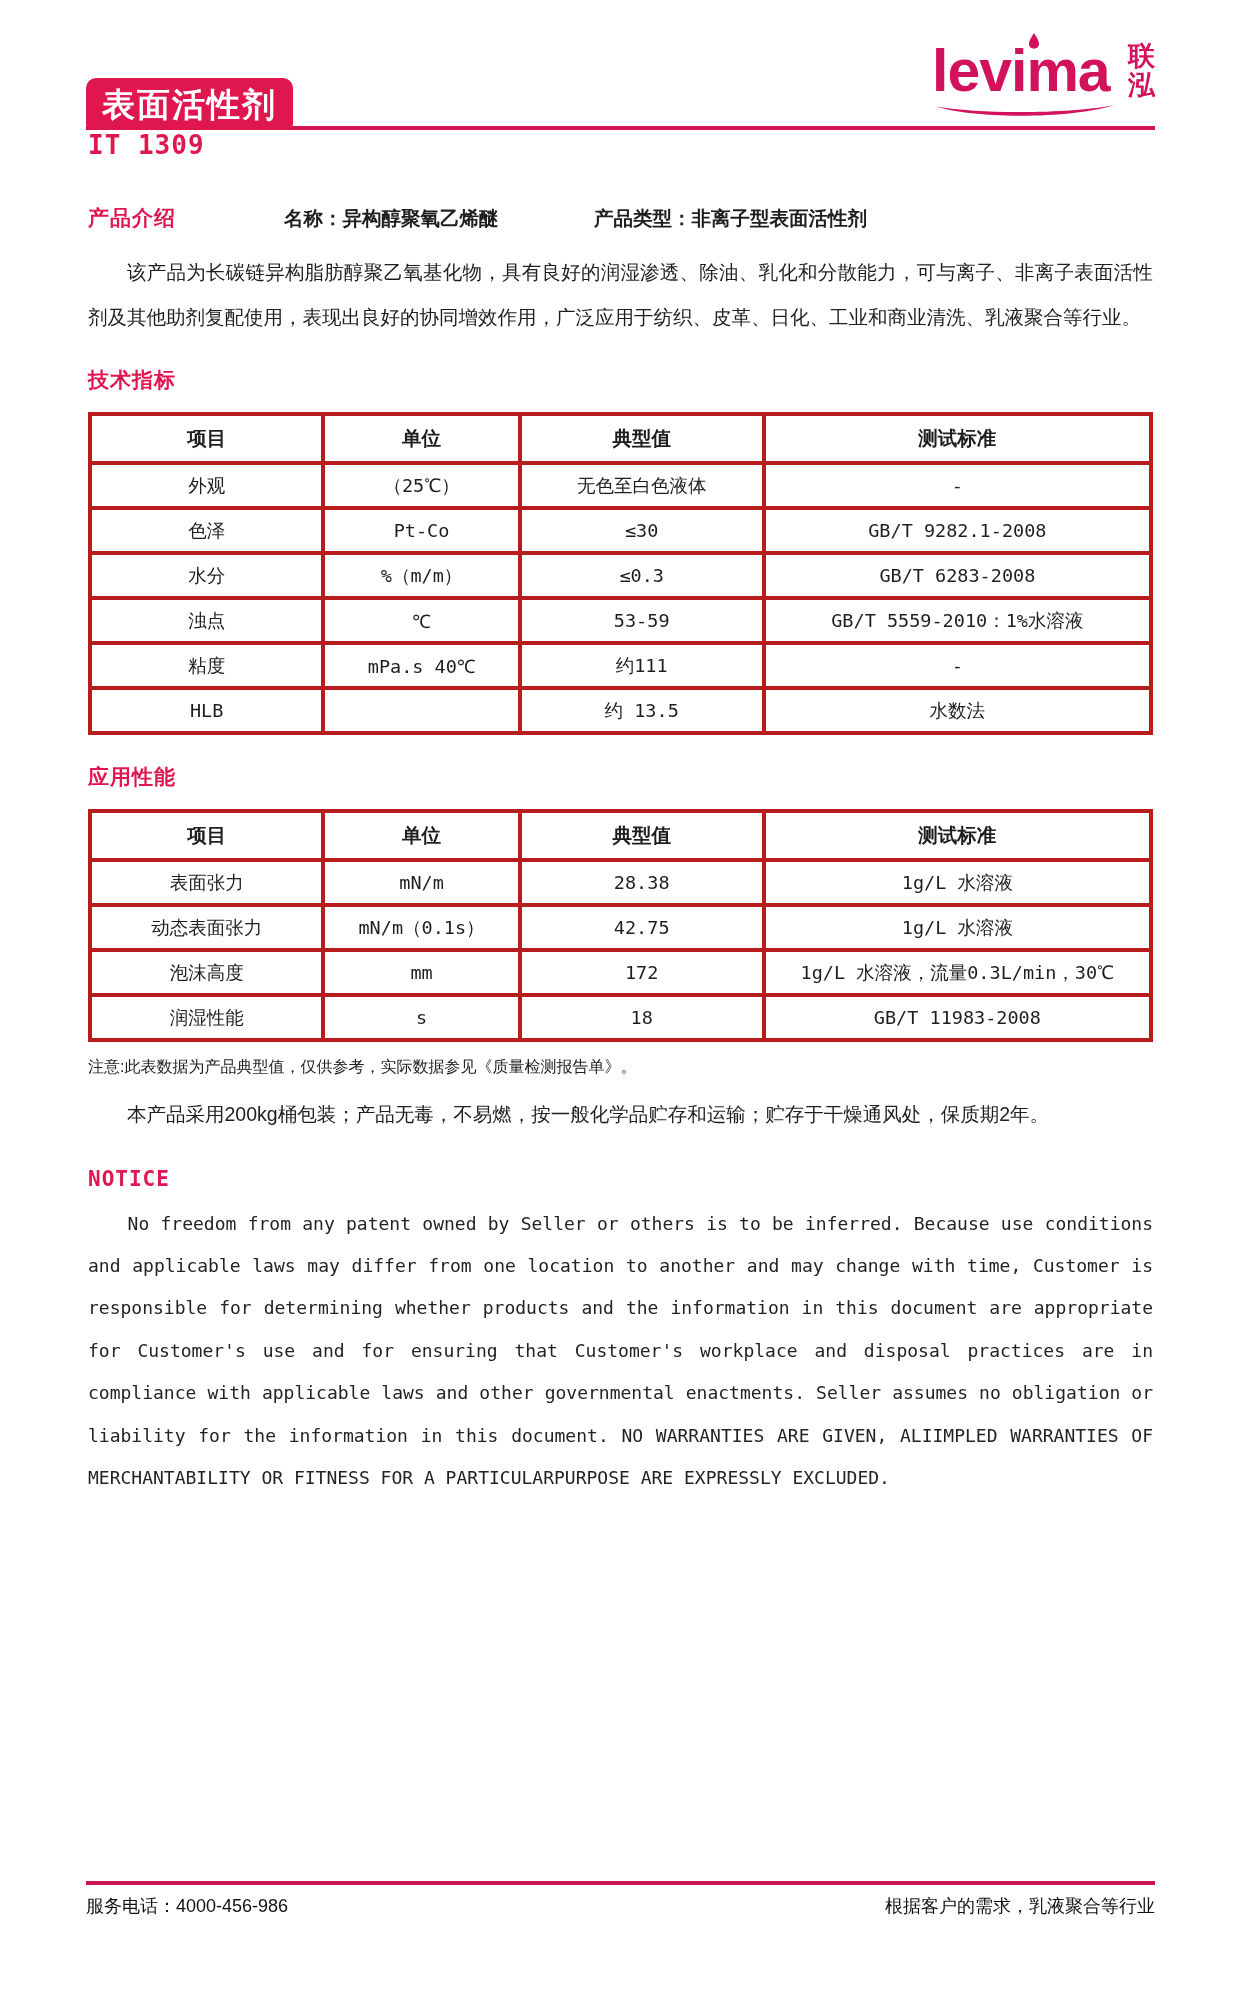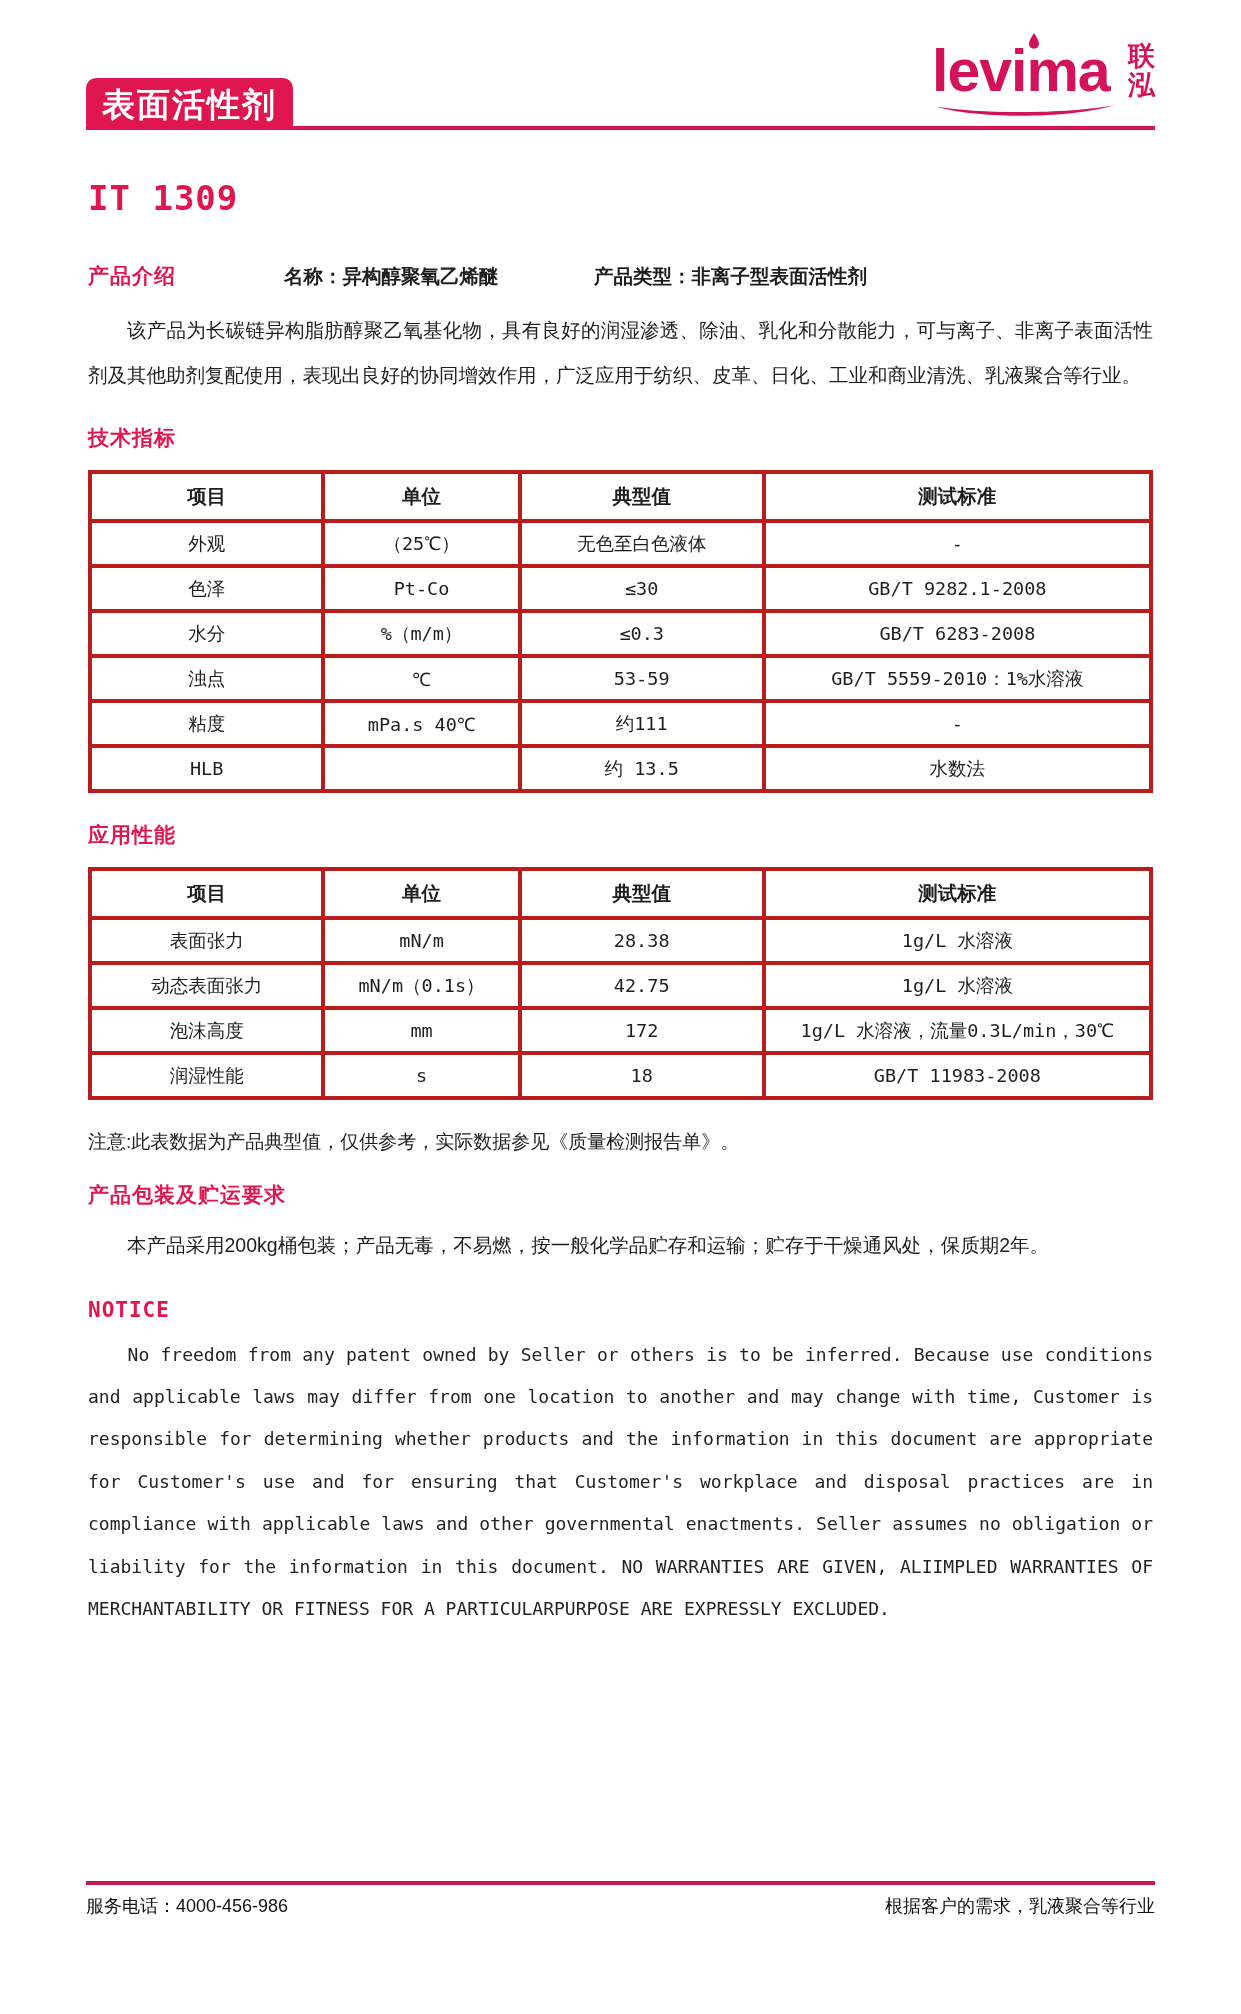--- a/index.html
+++ b/index.html
@@ -39,21 +39,21 @@
   }
   .logo-drop { position:absolute; left:96px; top:-9px; }
   .logo-swoosh { display:block; margin-top:1px; }
   .logo-cn {
     margin-left:8px; color:#d2125a; font-weight:bold;
     font-size:27px; line-height:1.08; text-align:center;
   }
 
   
   .product-code {
-    margin-top:48px; font-size:34px; font-weight:bold; color:#e0164f;
+    font-size:26px; font-weight:bold; color:#e0164f;
     font-family:"DejaVu Sans Mono","Liberation Sans",sans-serif;
     letter-spacing:1px;
   }
   .sec-heading { font-size:21px; font-weight:bold; color:#e0164f; letter-spacing:1px; }
 
   .intro-row { position:relative; margin-top:44px; height:30px; }
   .intro-row .sec-heading { position:absolute; left:0; top:0; }
   .intro-name { position:absolute; left:196px; top:1px; font-size:19.5px; font-weight:bold;text-align:right; }
   .intro-type { position:absolute; left:506px; top:1px; font-size:19.5px; font-weight:bold; }
 
@@ -73,21 +73,21 @@
   }
   table.spec th, table.spec td {
     border:4px solid #b91c1c; text-align:center; vertical-align:middle;
     height:45px; padding:2px 6px;
     font-family:"DejaVu Sans Mono","Liberation Sans",sans-serif;
     font-size:18.5px; font-weight:normal;
   }
   table.spec th { height:49px; font-weight:bold; font-size:19.5px;
     font-family:"Liberation Sans","DejaVu Sans",sans-serif; }
 
-  .note-line { margin-top:29px; font-size:19px; }
+  .note-line { margin-top:15px; font-size:16px; }
 
   
   .h-notice {
     margin-top:30px; color:#e0164f; font-weight:bold; font-size:21px;
     font-family:"DejaVu Sans Mono","Liberation Sans",sans-serif; letter-spacing:1px;
   }
   .notice-par {
     margin-top:12px;
     font-family:"DejaVu Sans Mono","Liberation Mono",monospace;
     font-size:18px; line-height:2.36; text-align:justify; text-indent:2.2em;
@@ -235,21 +235,20 @@
             <td>润湿性能</td>
             <td>s</td>
             <td>18</td>
             <td>GB/T 11983-2008</td>
           </tr>
         </tbody>
     </table>
 
     <div class="note-line">注意:此表数据为产品典型值，仅供参考，实际数据参见《质量检测报告单》。</div>
 
-    <div class="sec-heading h-pack">产品包装及贮运要求</div>
     <p class="body-par" style="margin-top:14px;">本产品采用200kg桶包装；产品无毒，不易燃，按一般化学品贮存和运输；贮存于干燥通风处，保质期2年。</p>
 
     <div class="h-notice">NOTICE</div>
     <p class="notice-par">No freedom from any patent owned by Seller or others is to be inferred. Because use conditions and applicable laws may differ from one location to another and may change with time, Customer is responsible for determining whether products and the information in this document are appropriate for Customer's use and for ensuring that Customer's workplace and disposal practices are in compliance with applicable laws and other governmental enactments. Seller assumes no obligation or liability for the information in this document. NO WARRANTIES ARE GIVEN, ALIIMPLED WARRANTIES OF MERCHANTABILITY OR FITNESS FOR A PARTICULARPURPOSE ARE EXPRESSLY EXCLUDED.</p>
 
   </div>
 
   <div class="footer">
     <span>服务电话：4000-456-986</span>
     <span>根据客户的需求，乳液聚合等行业</span>

